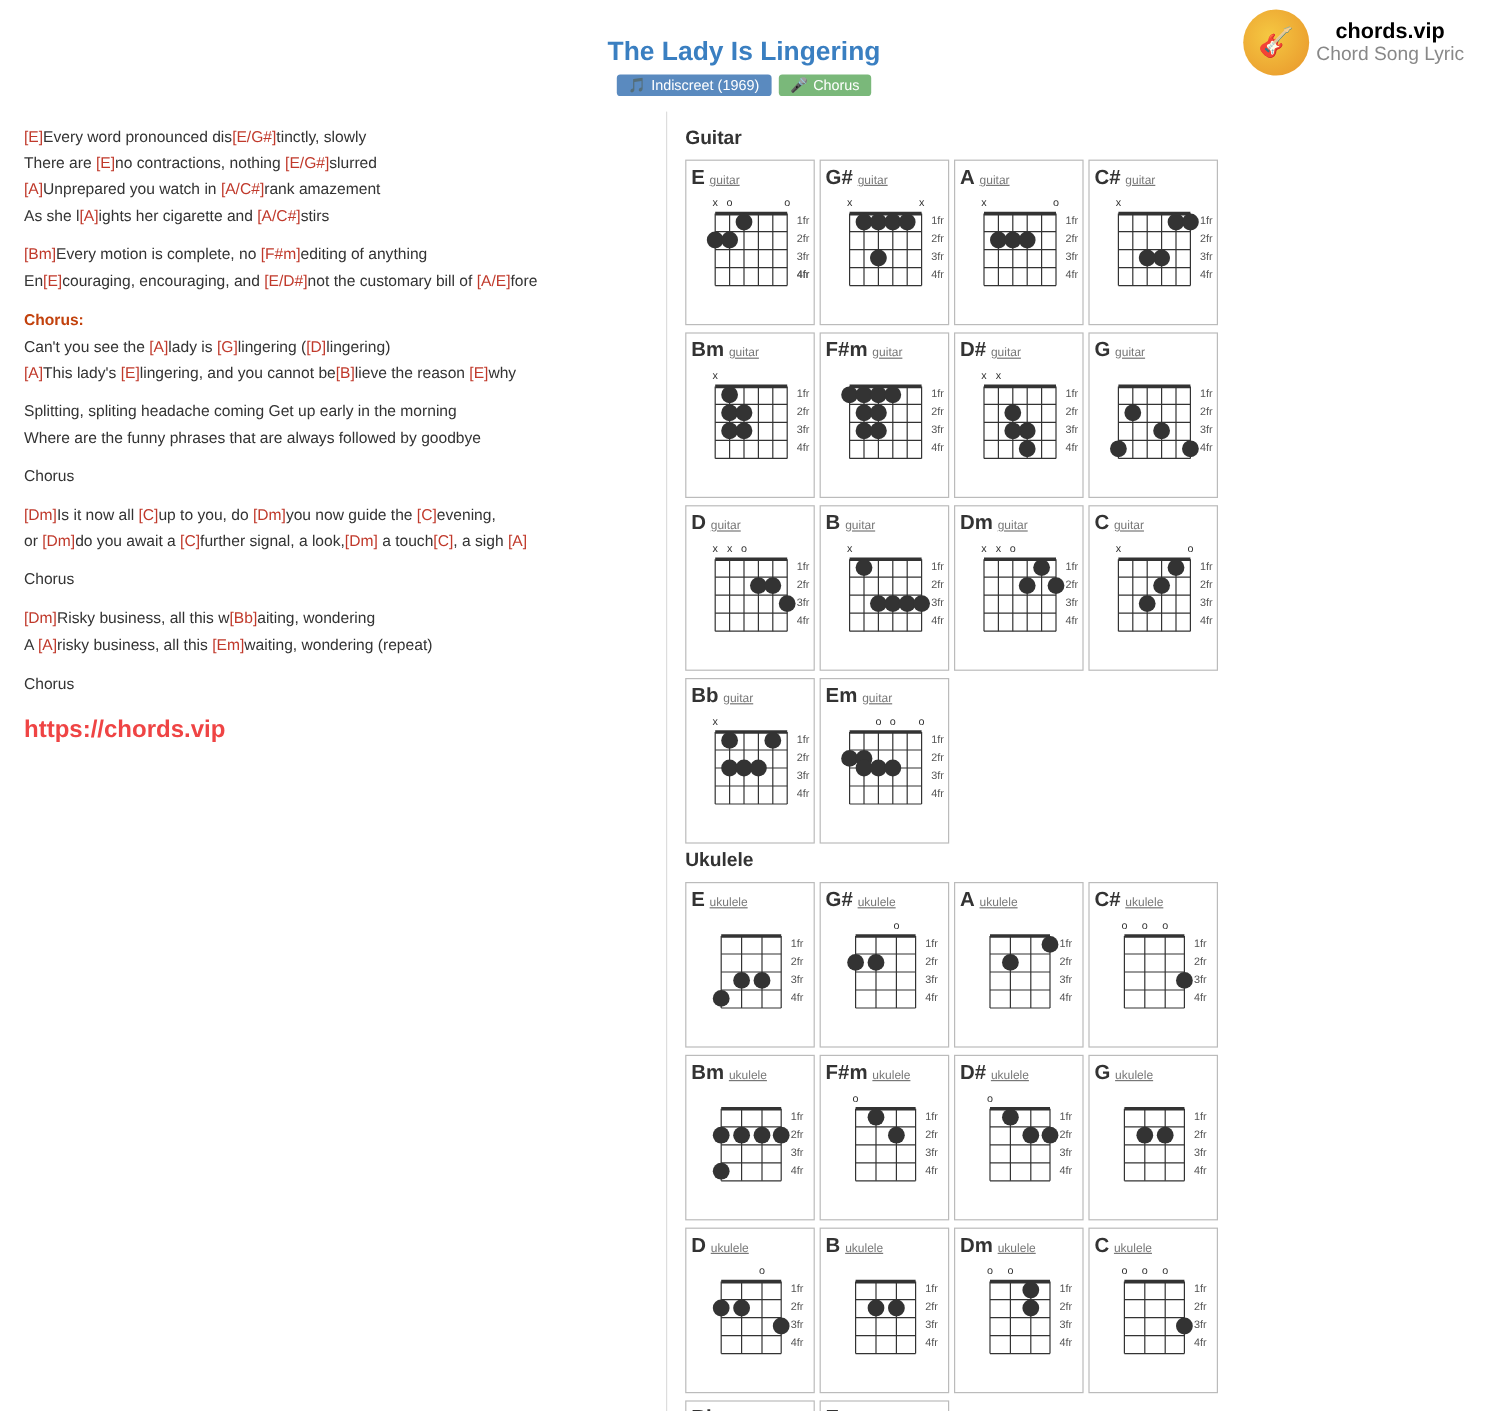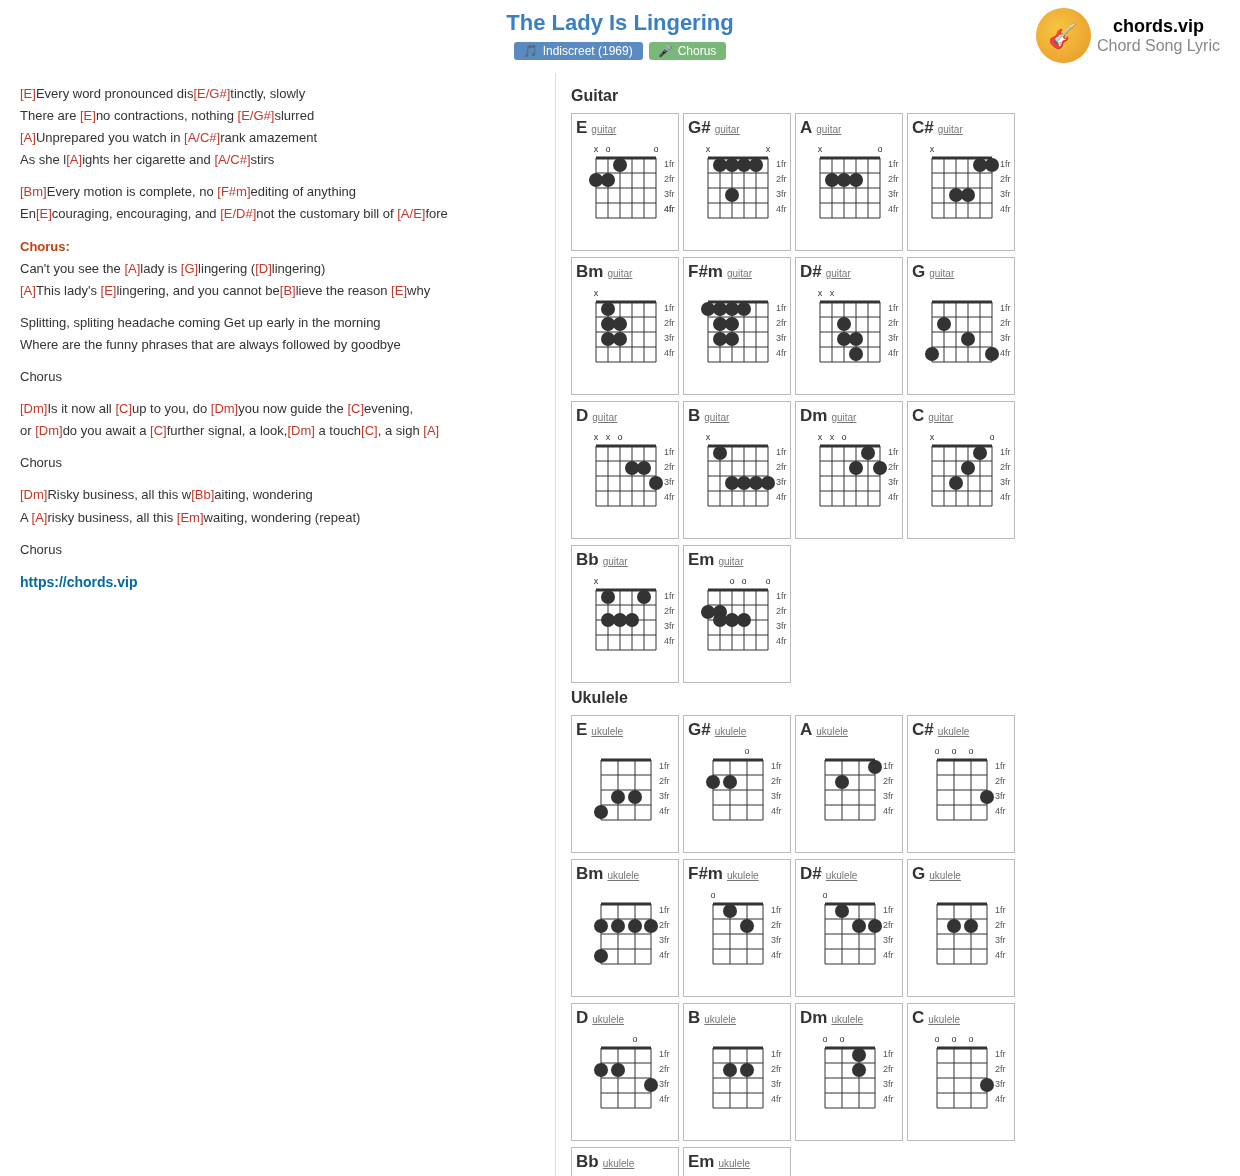--- a/index.html
+++ b/index.html
@@ -18,20 +18,21 @@
     .header {
       text-align: center;
       padding: 10px 0 5px 0;
       position: relative;
     }
     .song-title {
       font-size: 22px;
       font-weight: bold;
       color: #3a7fc1;
       margin-bottom: 6px;
+      margin-top: 20px;
     }
     .badges {
       display: flex;
       justify-content: center;
       gap: 6px;
       margin-bottom: 8px;
     }
     .badge {
       display: inline-flex;
       align-items: center;
@@ -72,21 +73,21 @@
       flex: 1;
     }
     .lyrics-panel {
       width: 555px;
       padding: 10px 20px;
       font-size: 13px;
       line-height: 1.7;
     }
     .chord-link { color: #c0392b; text-decoration: none; font-weight: normal; }
     .chorus-label { font-weight: bold; color: #c2410c; }
-    .website-link { font-weight: bold; color: #0369a1; font-size: 14px; }
+    .website-link { font-weight: bold; color: #ef4444; font-size: 20px; }
     p { margin-bottom: 10px; }
 
     .chords-panel {
       flex: 1;
       padding: 10px 10px 10px 15px;
       border-left: 1px solid #ddd;
     }
     .section-header {
       font-size: 16px;
       font-weight: bold;

